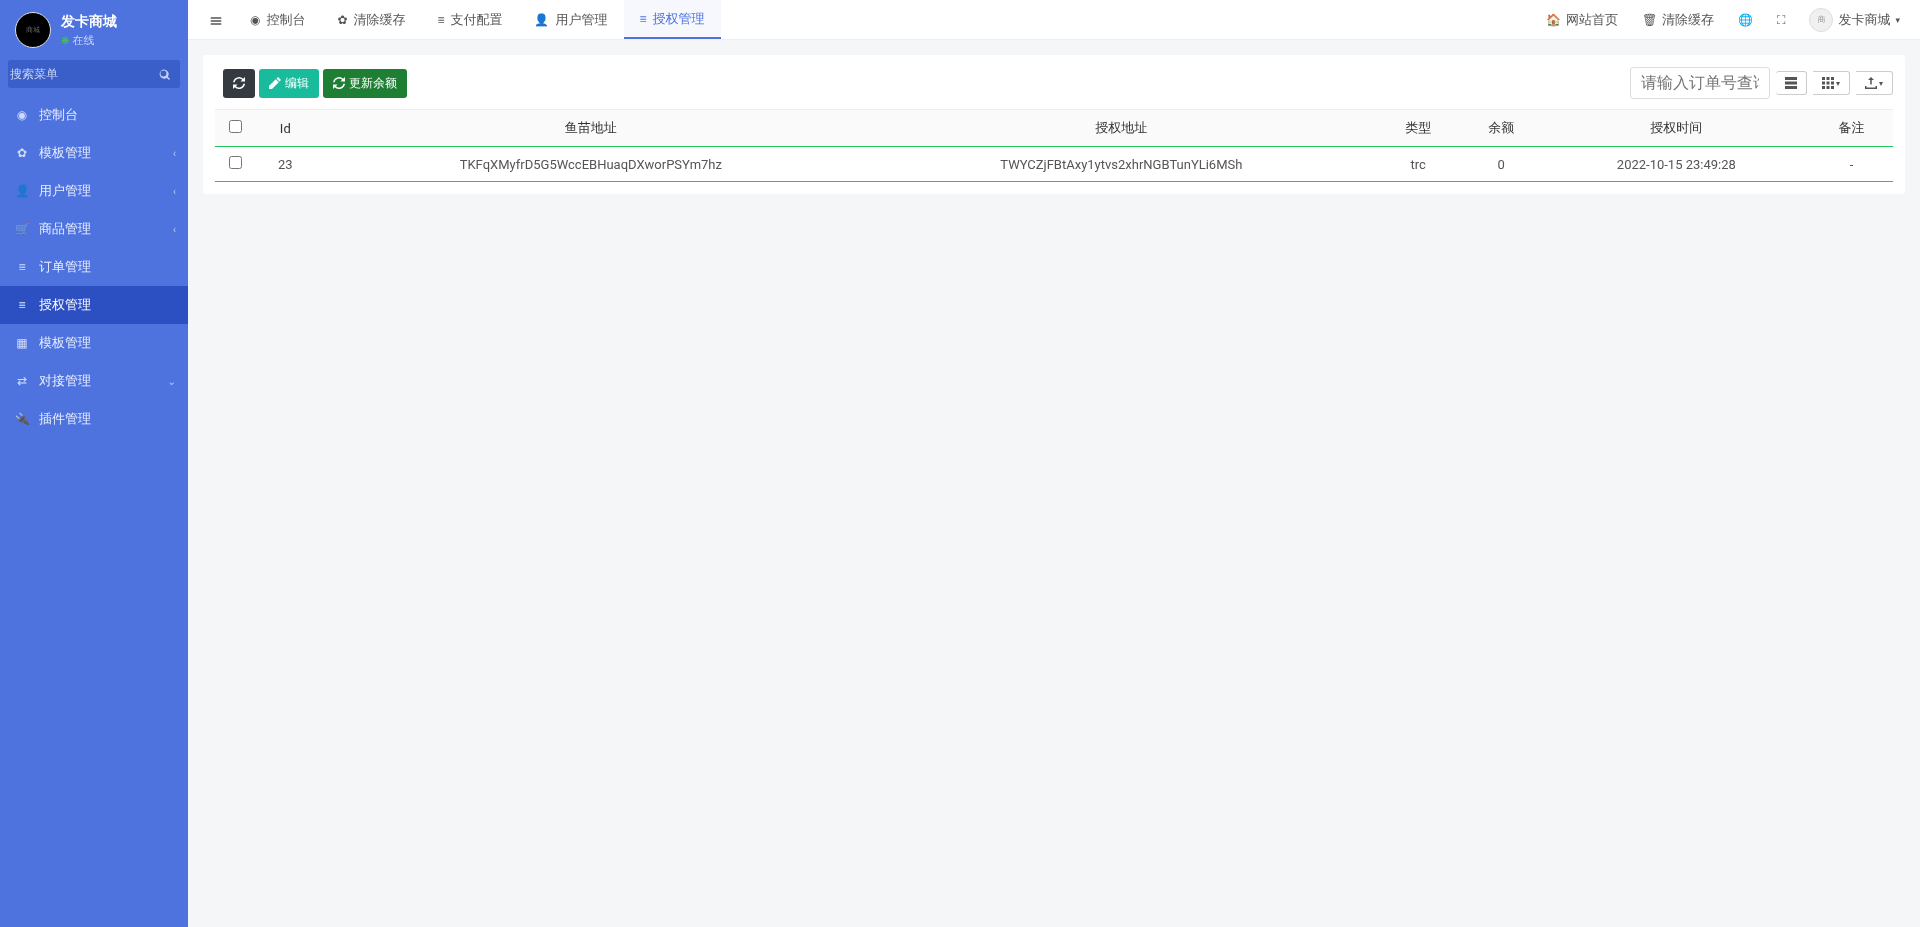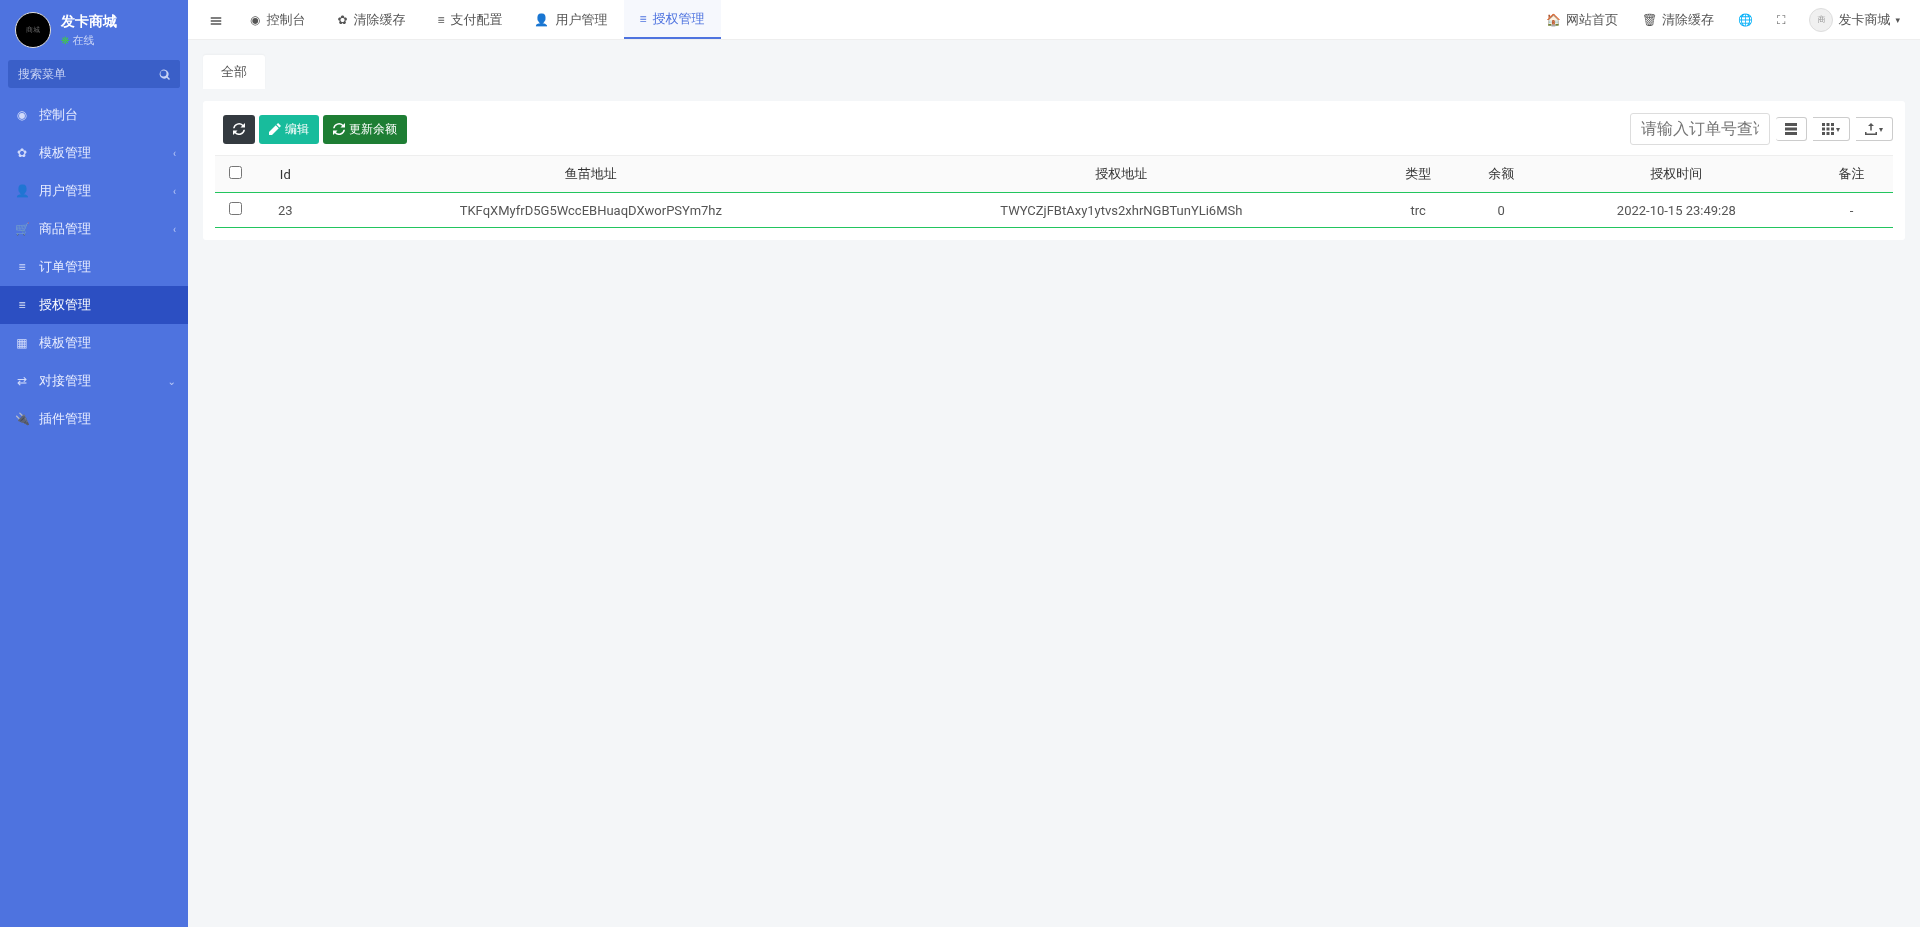--- a/index.html
+++ b/index.html
@@ -17,21 +17,21 @@
     }
     .sidebar-logo-inner { font-size: 7px; color: #666; text-align: center; line-height: 1; }
     .sidebar-title-block { display: flex; flex-direction: column; gap: 2px; }
     .sidebar-title { font-size: 14px; font-weight: bold; }
     .sidebar-status { font-size: 11px; color: #c8d3f5; display: flex; align-items: center; gap: 3px; }
     .status-dot { color: #3fce3f; font-size: 10px; }
     
     .sidebar-search { padding: 0 8px 8px; }
     .search-wrap { position: relative; }
     .search-input {
-      width: 100%; padding: 7px 30px 7px 10px; background: #3a5fc8;
+      width: 100%; padding: 7px 30px 7px 2px; background: #3a5fc8;
       border: none; border-radius: 3px; color: #fff; font-size: 12px;
     }
     .search-input::placeholder { color: #c8d3f5; }
     .search-icon-btn {
       position: absolute; right: 0; top: 0; bottom: 0; width: 30px;
       background: #3a5fc8; border: none; color: #c8d3f5; cursor: pointer;
       border-radius: 0 3px 3px 0;
     }
     
     .sidebar-menu { list-style: none; }
@@ -262,23 +262,20 @@
         </div>
       <div class="top-link">
         <div class="top-avatar">商</div>
         <span>发卡商城</span>
         <span style="font-size:9px;">▾</span>
       </div>
     </div>
   </div>
 
   <div class="content">
-    <div class="tab-strip">
-      <div class="tab-pill">全部</div>
-    </div>
 
     <div class="panel">
       <div class="toolbar">
         <div class="toolbar-left">
           <button class="btn btn-dark">
             <svg class="icon" viewBox="0 0 16 16">
                 <path d="M13.6 2.4A8 8 0 0 0 .1 7h2a6 6 0 0 1 10.1-3.2L10 6h6V0l-2.4 2.4zM16 9h-2a6 6 0 0 1-10.1 3.2L6 10H0v6l2.4-2.4A8 8 0 0 0 16 9z"></path>
               </svg>
           </button>
           <button class="btn btn-teal">

